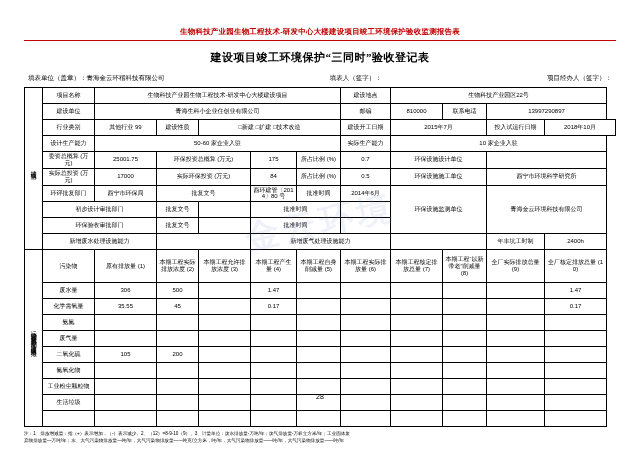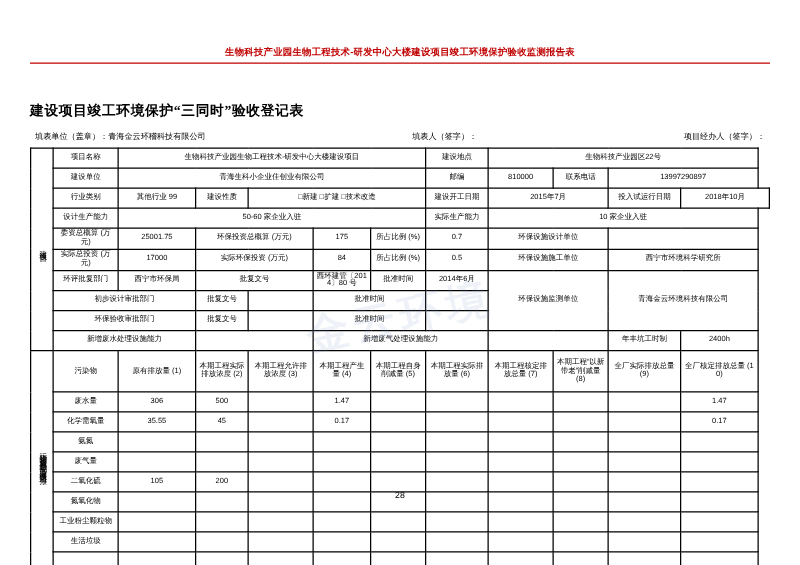--- a/index.html
+++ b/index.html
@@ -4,30 +4,30 @@
 <style>
   html,body{margin:0;padding:0;}
   body{
     width:640px;height:452px;background:#ffffff;
     font-family:"Liberation Sans","DejaVu Sans",sans-serif;
     color:#000;overflow:hidden;position:relative;
   }
   .page{width:640px;height:452px;position:relative;box-sizing:border-box;}
   .hdr{
     text-align:center;color:#c00000;font-size:7.5px;font-weight:bold;
-    padding-top:37px;letter-spacing:.2px;
+    padding-top:27px;letter-spacing:.2px;
   }
   .hdr-rule{
     width:592px;margin:3px auto 0;border-bottom:1px solid #c00000;height:0;
   }
   .doc{
     width:592px;margin:0 auto;position:relative;
   }
   .title{
-    text-align:left;font-size:11px;font-weight:bold;margin-top:30px;
+    text-align:center;font-size:11px;font-weight:bold;margin-top:9px;
     letter-spacing:.5px;font-family:"Liberation Serif","DejaVu Serif",serif;
   }
   .subrow{
     display:flex;justify-content:space-between;font-size:6.5px;margin-top:9px;
     padding:0 4px 0 4px;
   }
   .subrow .cell{white-space:nowrap;}
   table.main{
     width:592px;border-collapse:collapse;margin-top:4px;table-layout:fixed;
     font-size:6px;

